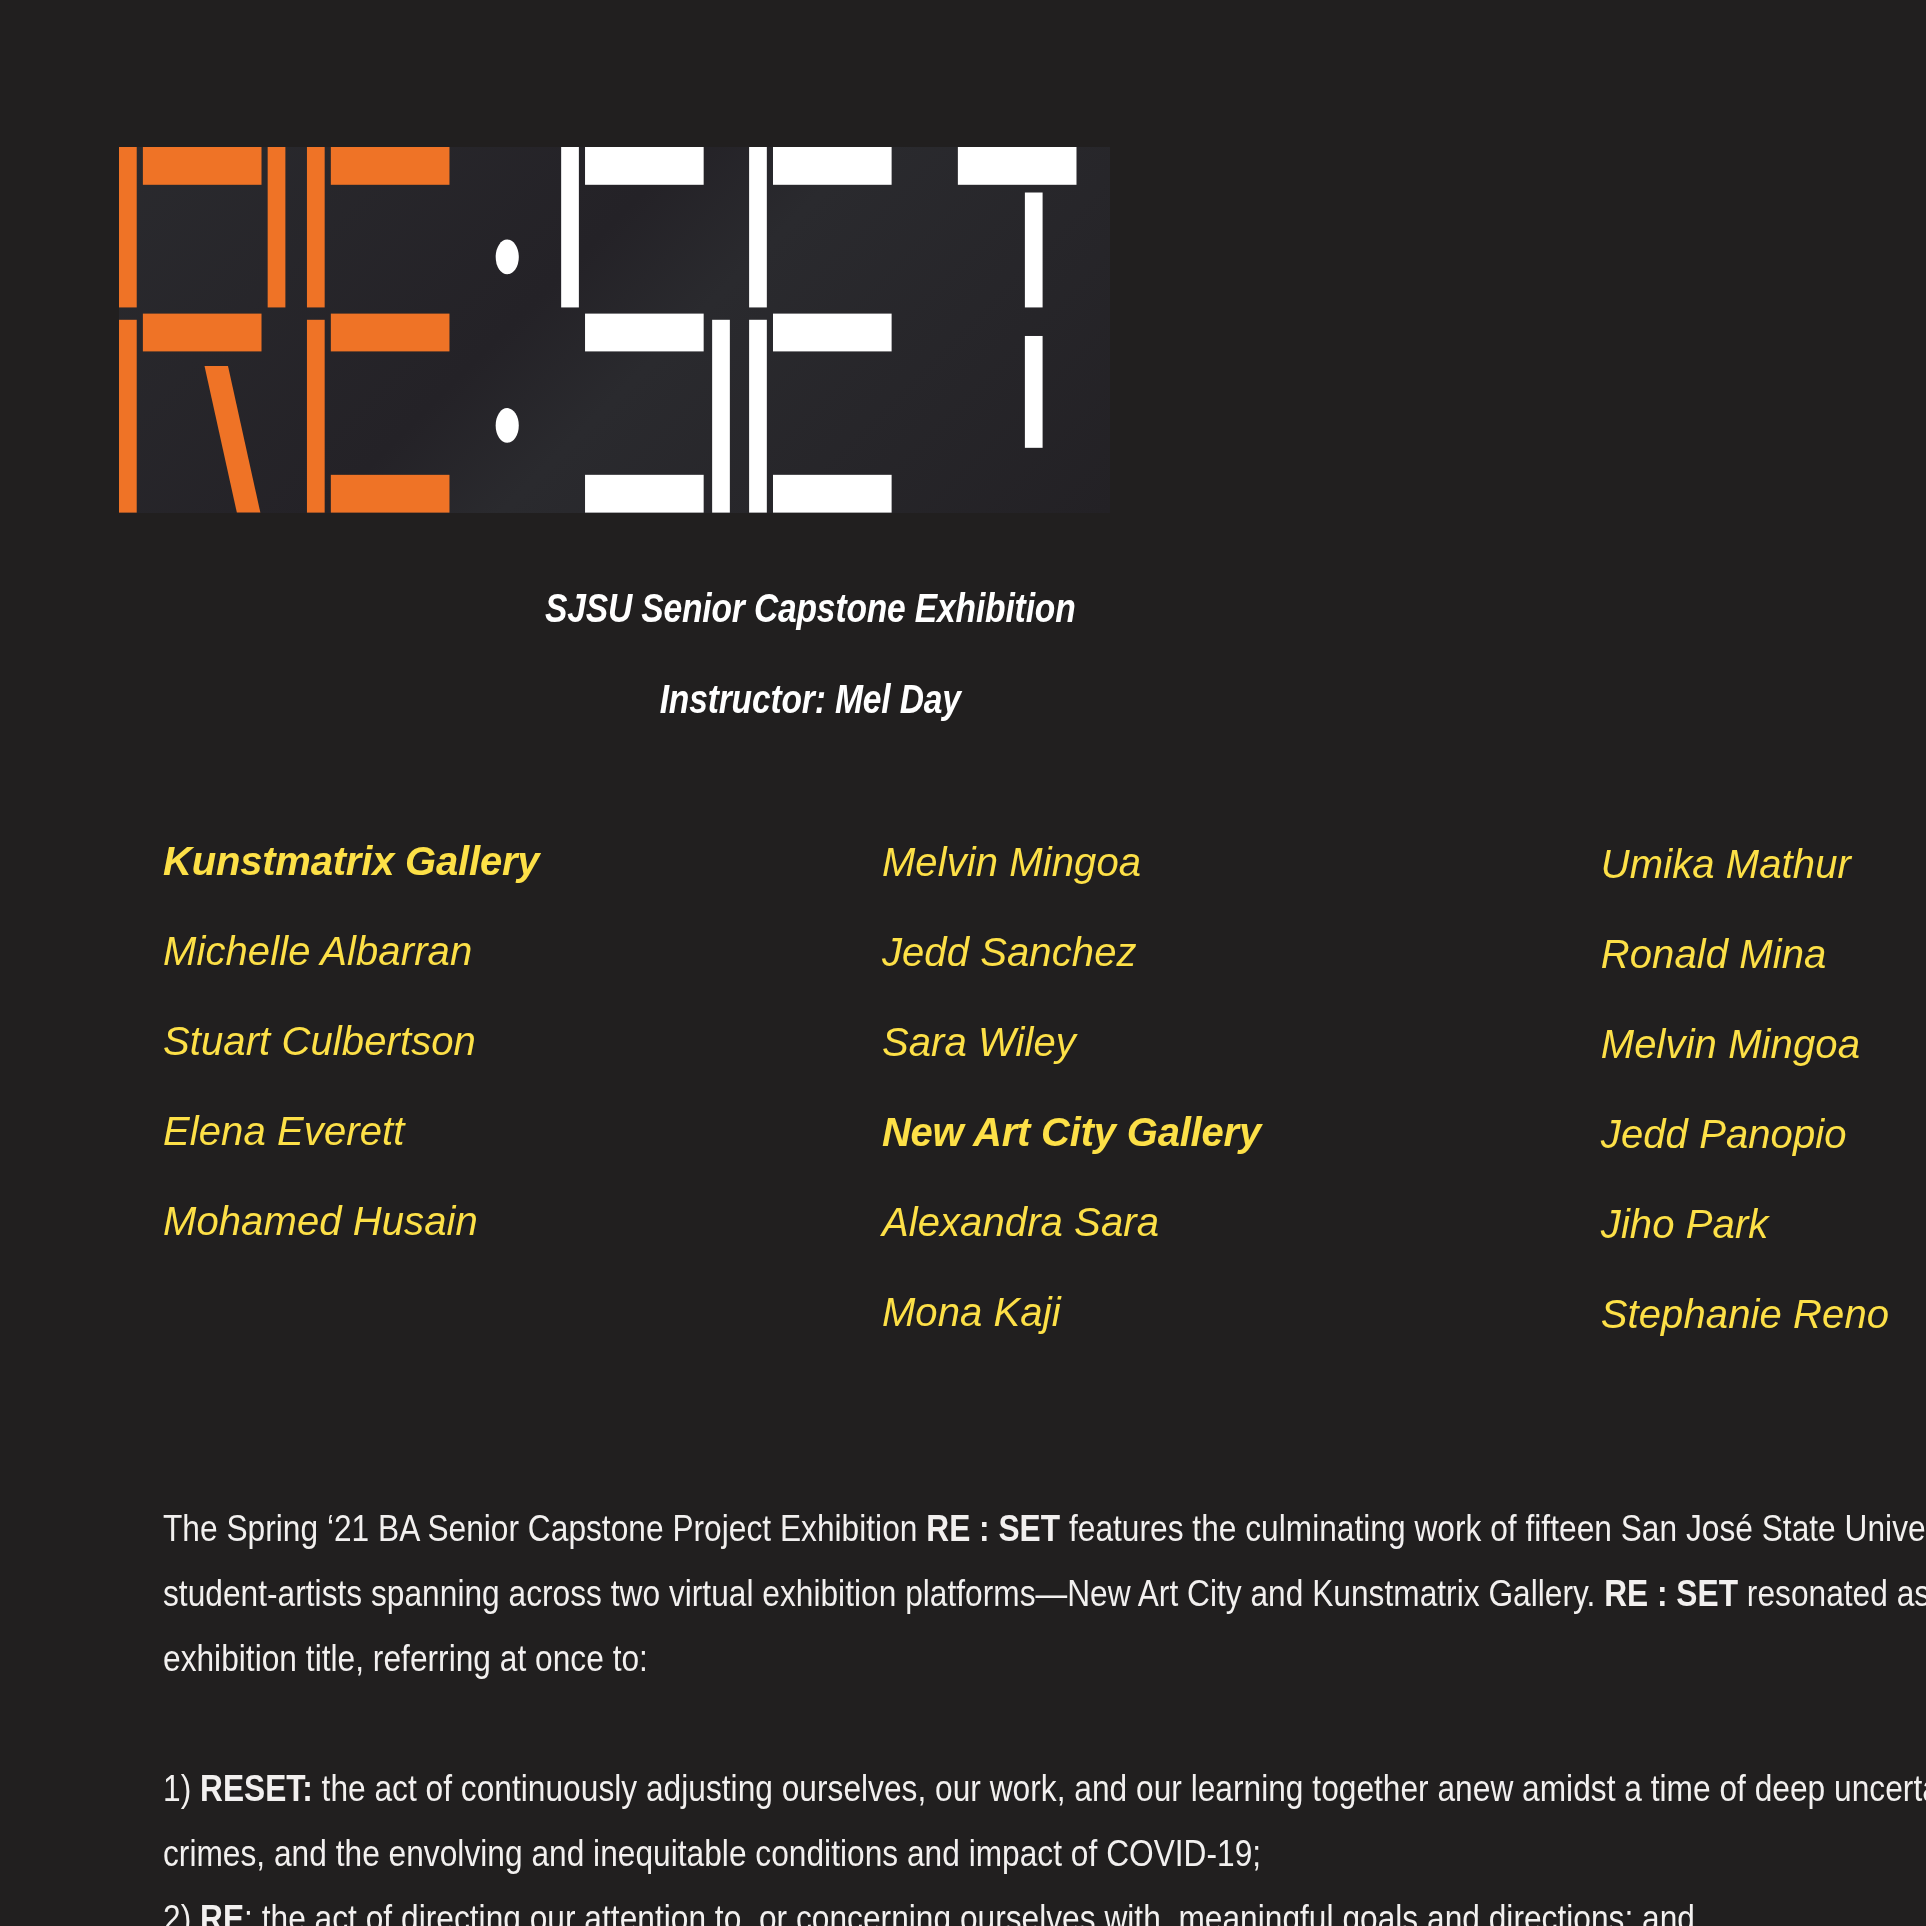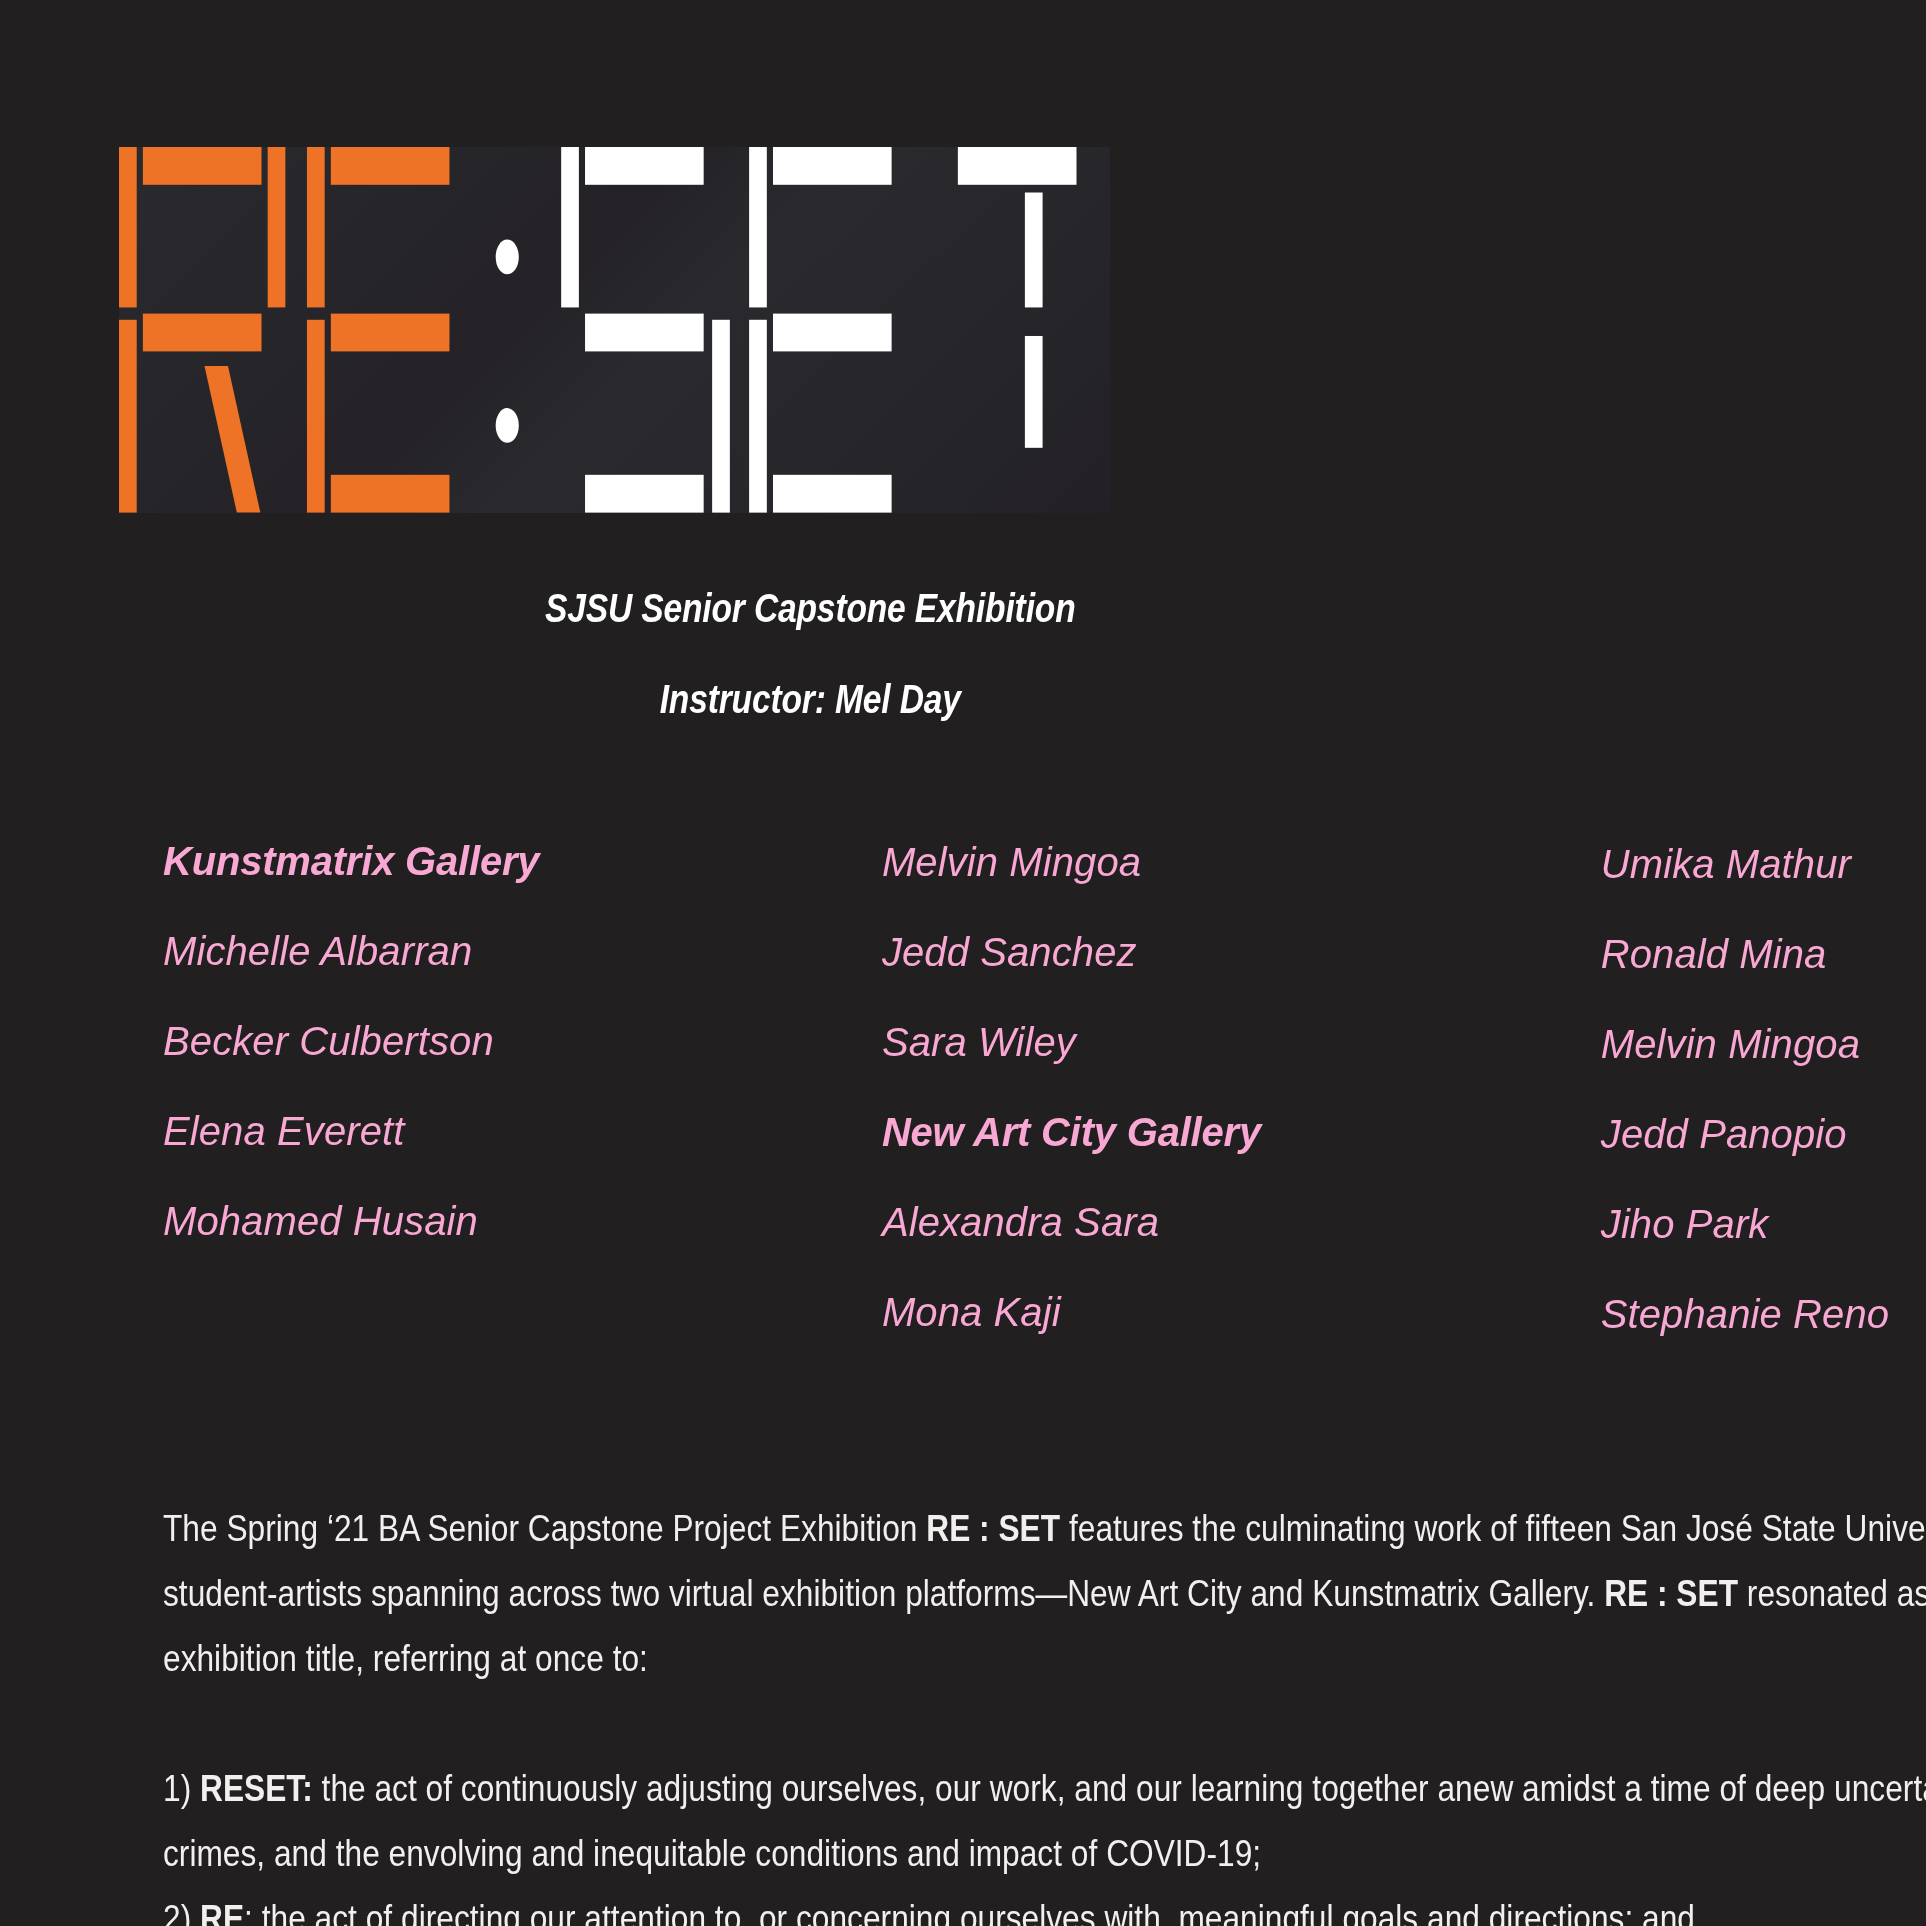--- a/index.html
+++ b/index.html
@@ -55,21 +55,21 @@
     display: flex;
     align-items: flex-start;
   }
   .name-col { width: 715px; flex: 0 0 715px; }
   .name-col.col-3 { width: 655px; flex: 0 0 655px; }
   .name-row {
     font-size: 40px;
     font-style: italic;
     font-weight: 300;
     line-height: 1.0;
-    color: #f9a8d4;
+    color: #fde047;
     white-space: nowrap;
     height: 41px;
     margin-bottom: 49px;
     letter-spacing: 0.1px;
   }
   .name-row:last-child { margin-bottom: 8px; }
   .name-row.is-gallery {
     font-weight: bold;
     letter-spacing: -0.2px;
   }
@@ -156,21 +156,21 @@
 <div id="headline">
   <div class="headline-line" id="headline-line-1">SJSU Senior Capstone Exhibition</div>
   <div class="headline-line" id="headline-line-2">Instructor: Mel Day</div>
 </div>
 
 <div id="names">
 
   <div class="name-col col-1">
     <div class="name-row is-gallery">Kunstmatrix Gallery</div>
     <div class="name-row">Michelle Albarran</div>
-    <div class="name-row">Becker Culbertson</div>
+    <div class="name-row">Stuart Culbertson</div>
     <div class="name-row">Elena Everett</div>
     <div class="name-row">Mohamed Husain</div>
   </div>
 
   <div class="name-col col-2">
     <div class="name-row">Melvin Mingoa</div>
     <div class="name-row">Jedd Sanchez</div>
     <div class="name-row">Sara Wiley</div>
     <div class="name-row is-gallery">New Art City Gallery</div>
     <div class="name-row">Alexandra Sara</div>

